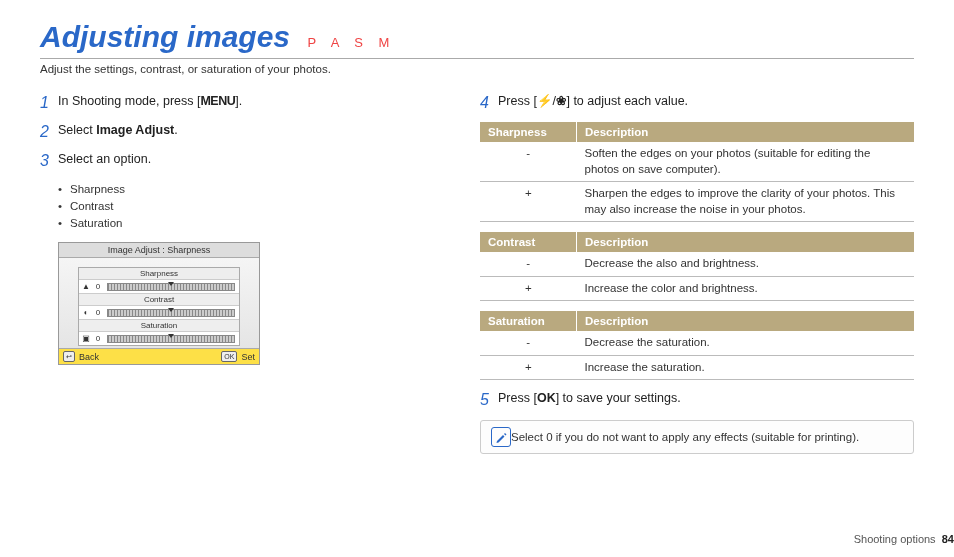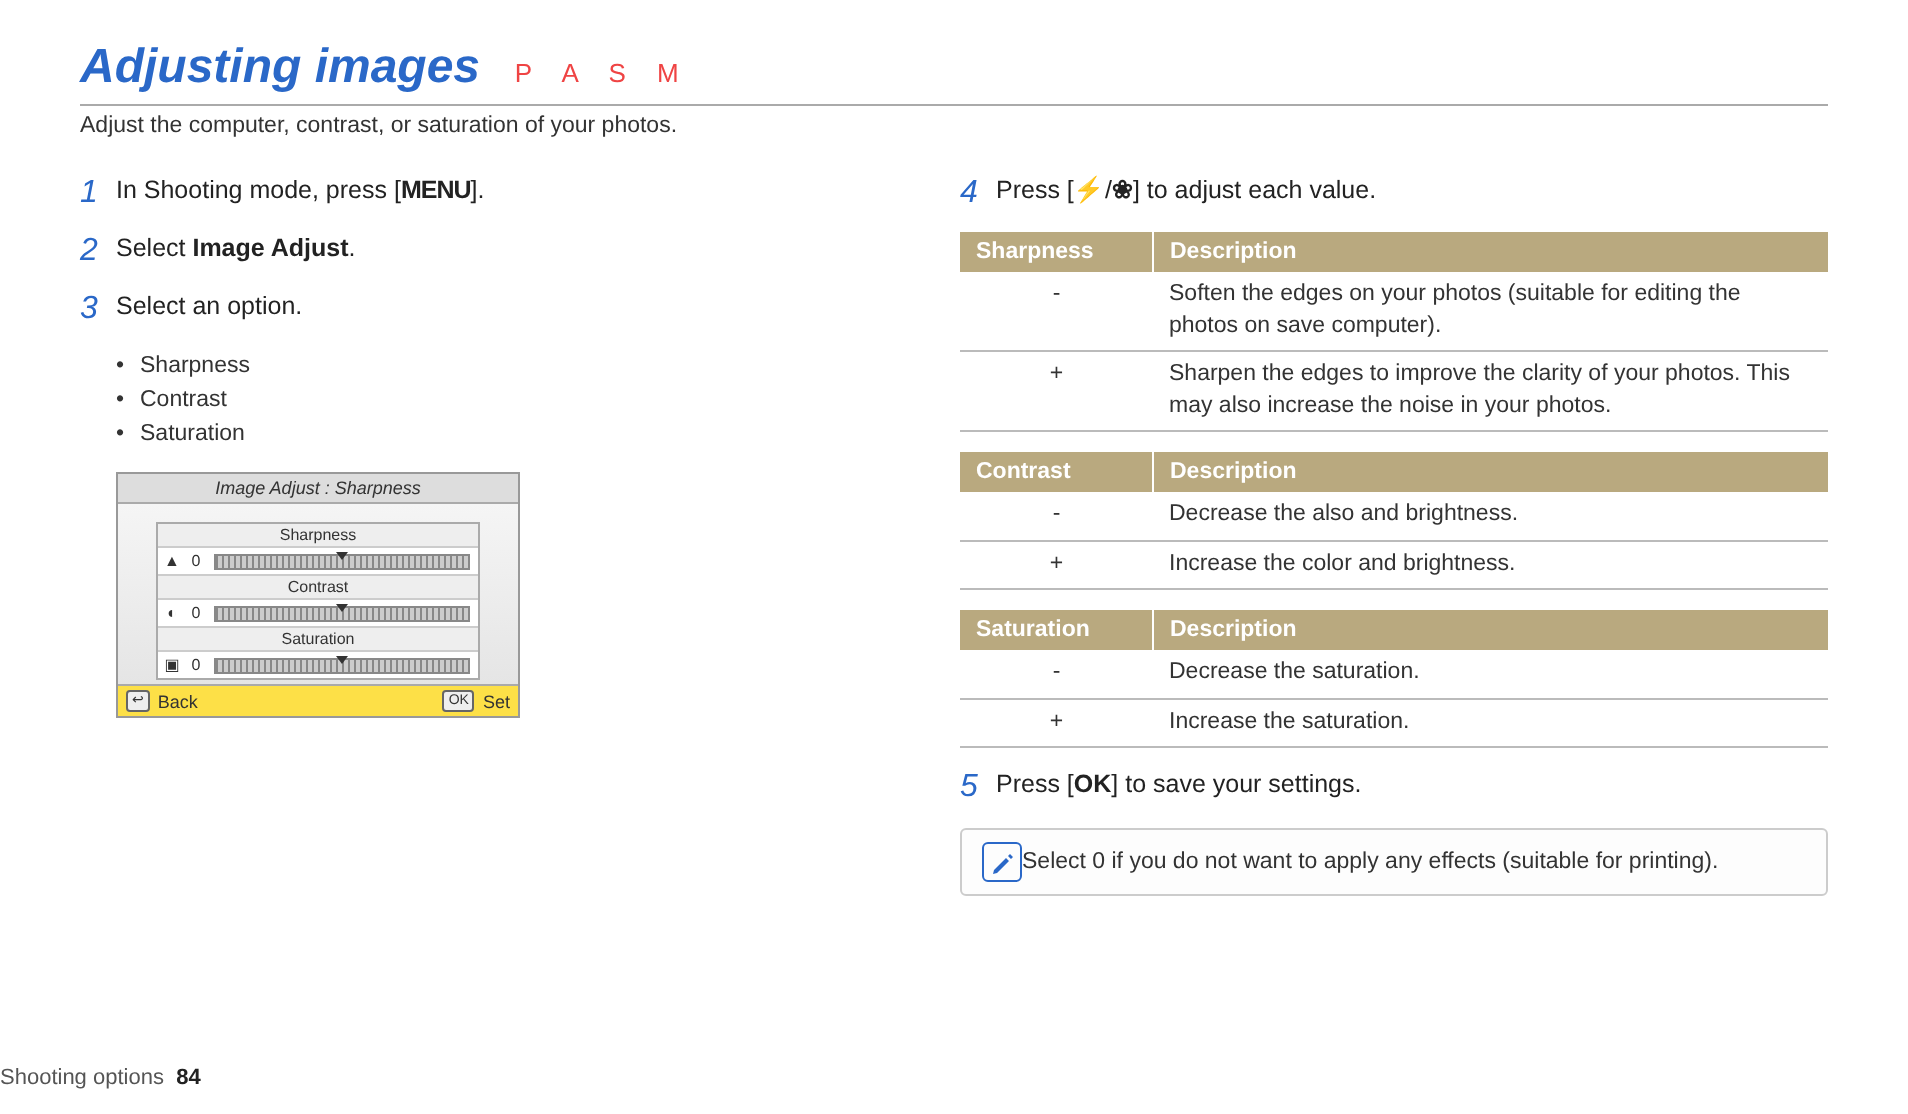--- a/index.html
+++ b/index.html
@@ -16,21 +16,21 @@
   }
   .page {
     padding: 20px 40px 0 40px;
   }
   .title-row {
     border-bottom: 1px solid #aaa;
     padding-bottom: 4px;
     margin-bottom: 4px;
   }
   .title {
-    font-size: 24px;
+    font-size: 30px;
     font-weight: bold;
     color: #2a68c8;
     font-style: italic;
     display: inline-block;
     margin-right: 14px;
   }
   .modes {
     font-size: 13px;
     color: #ef4444;
     letter-spacing: 6px;
@@ -105,21 +105,20 @@
     background: #e9e9e9;
     font-size: 9px;
   }
   .cs-title {
     background: #ddd;
     text-align: center;
     padding: 2px 0;
     border-bottom: 1px solid #aaa;
     font-size: 9px;
     color: #333;
-    font-style: italic;
   }
   .cs-body {
     height: 90px;
     position: relative;
     background: linear-gradient(to bottom, #f5f5f5, #e5e5e5);
     display: flex;
     align-items: flex-end;
     justify-content: center;
   }
   .silhouette {
@@ -260,39 +259,39 @@
     font-style: italic;
     font-weight: bold;
     font-size: 12px;
     flex-shrink: 0;
   }
   .footer {
     position: absolute;
     bottom: 12px;
     left: 0;
     width: 100%;
-    text-align: left;
+    text-align: right;
     font-size: 11px;
     color: #555;
   }
   .footer b { color: #222; }
   .flash-icon, .macro-icon {
     font-weight: bold;
   }
 </style>
 </head>
 <body>
 
 <div class="page">
 
   <div class="title-row">
     <span class="title">Adjusting images</span>
     <span class="modes">P A S M</span>
   </div>
-  <div class="subtitle">Adjust the computer, contrast, or saturation of your photos.</div>
+  <div class="subtitle">Adjust the settings, contrast, or saturation of your photos.</div>
 
   <div class="columns">
 
     <div class="col col-left">
 
       <div class="step">
         <div class="step-num">1</div>
         <div class="step-text">
           <span>In Shooting mode, press [</span><span class="menu-word">MENU</span><span>].</span>
         </div>

